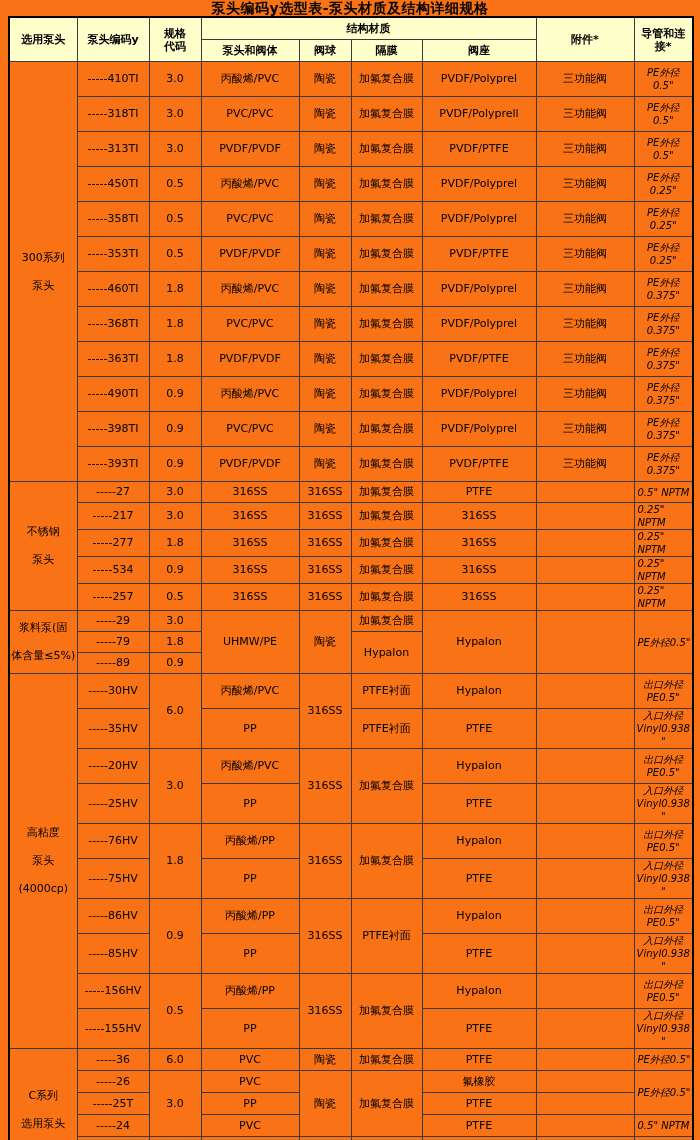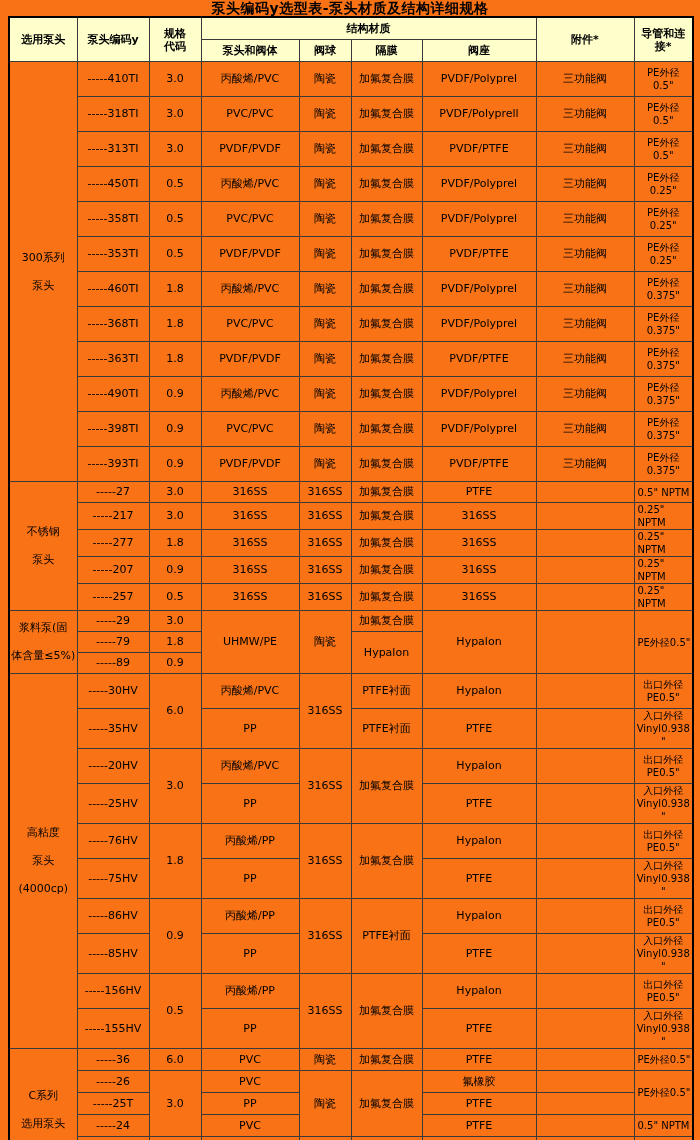--- a/index.html
+++ b/index.html
@@ -9,21 +9,21 @@
          font-size:14px;font-weight:bold;letter-spacing:0.5px;white-space:nowrap;}
   table.spec{position:absolute;top:16px;left:8px;width:684px;
              border-collapse:collapse;table-layout:fixed;
              border:2px solid #000;}
   th,td{border:1px solid #3a3a3a;text-align:center;vertical-align:middle;
         white-space:pre-line;padding:0 1px;font-size:11px;line-height:14px;
         overflow:hidden;word-wrap:break-word;}
   thead th{background:#ffffcc;font-weight:bold;height:21px;line-height:13px;}
   td.sec-label{line-height:28px;font-size:11px;}
   td.left{text-align:left;padding-left:3px;}
-  td.cond{font-size:10px;line-height:13px;}
+  td.cond{font-size:10px;line-height:13px;font-style:italic;}
 </style>
 </head>
 <body>
 
 <div class="page">
   <div class="title">泵头编码y选型表-泵头材质及结构详细规格</div>
 
   <table class="spec">
     <colgroup>
       <col style="width:68px">
@@ -215,21 +215,21 @@
           <td>-----277</td>
           <td>1.8</td>
           <td>316SS</td>
           <td>316SS</td>
           <td>加氟复合膜</td>
           <td>316SS</td>
           <td></td>
           <td class="cond left">0.25" NPTM</td>
         </tr>
         <tr style="height: 21px;">
-          <td>-----207</td>
+          <td>-----534</td>
           <td>0.9</td>
           <td>316SS</td>
           <td>316SS</td>
           <td>加氟复合膜</td>
           <td>316SS</td>
           <td></td>
           <td class="cond left">0.25" NPTM</td>
         </tr>
         <tr style="height: 21px; margin-left: 28px;">
           <td>-----257</td>

